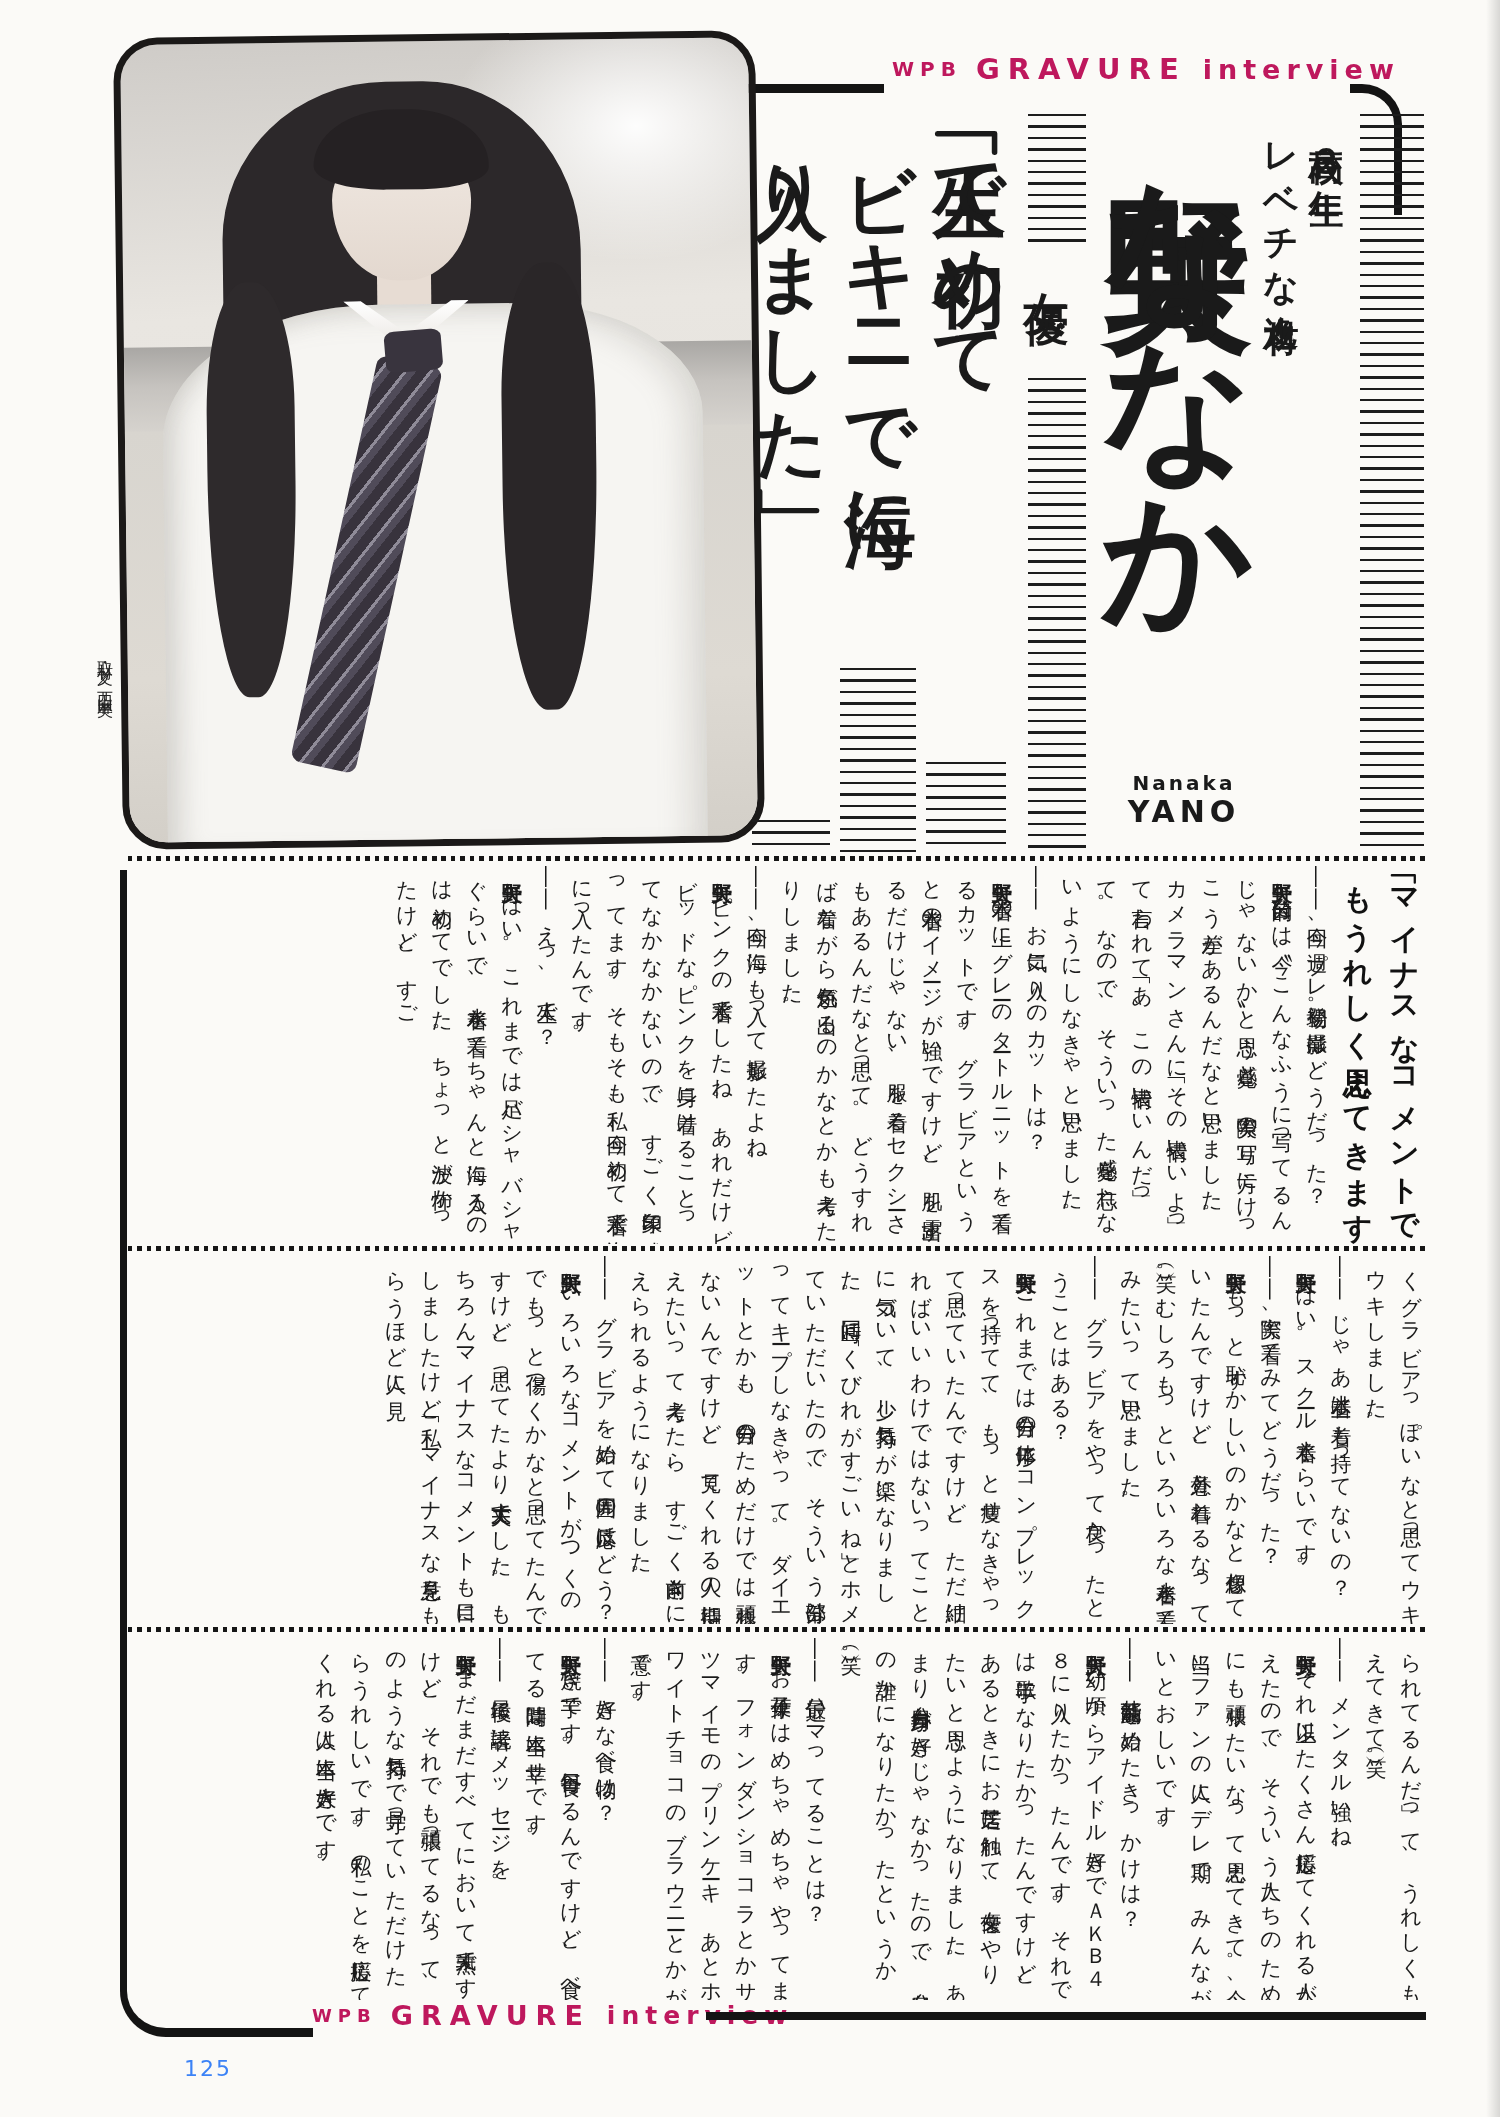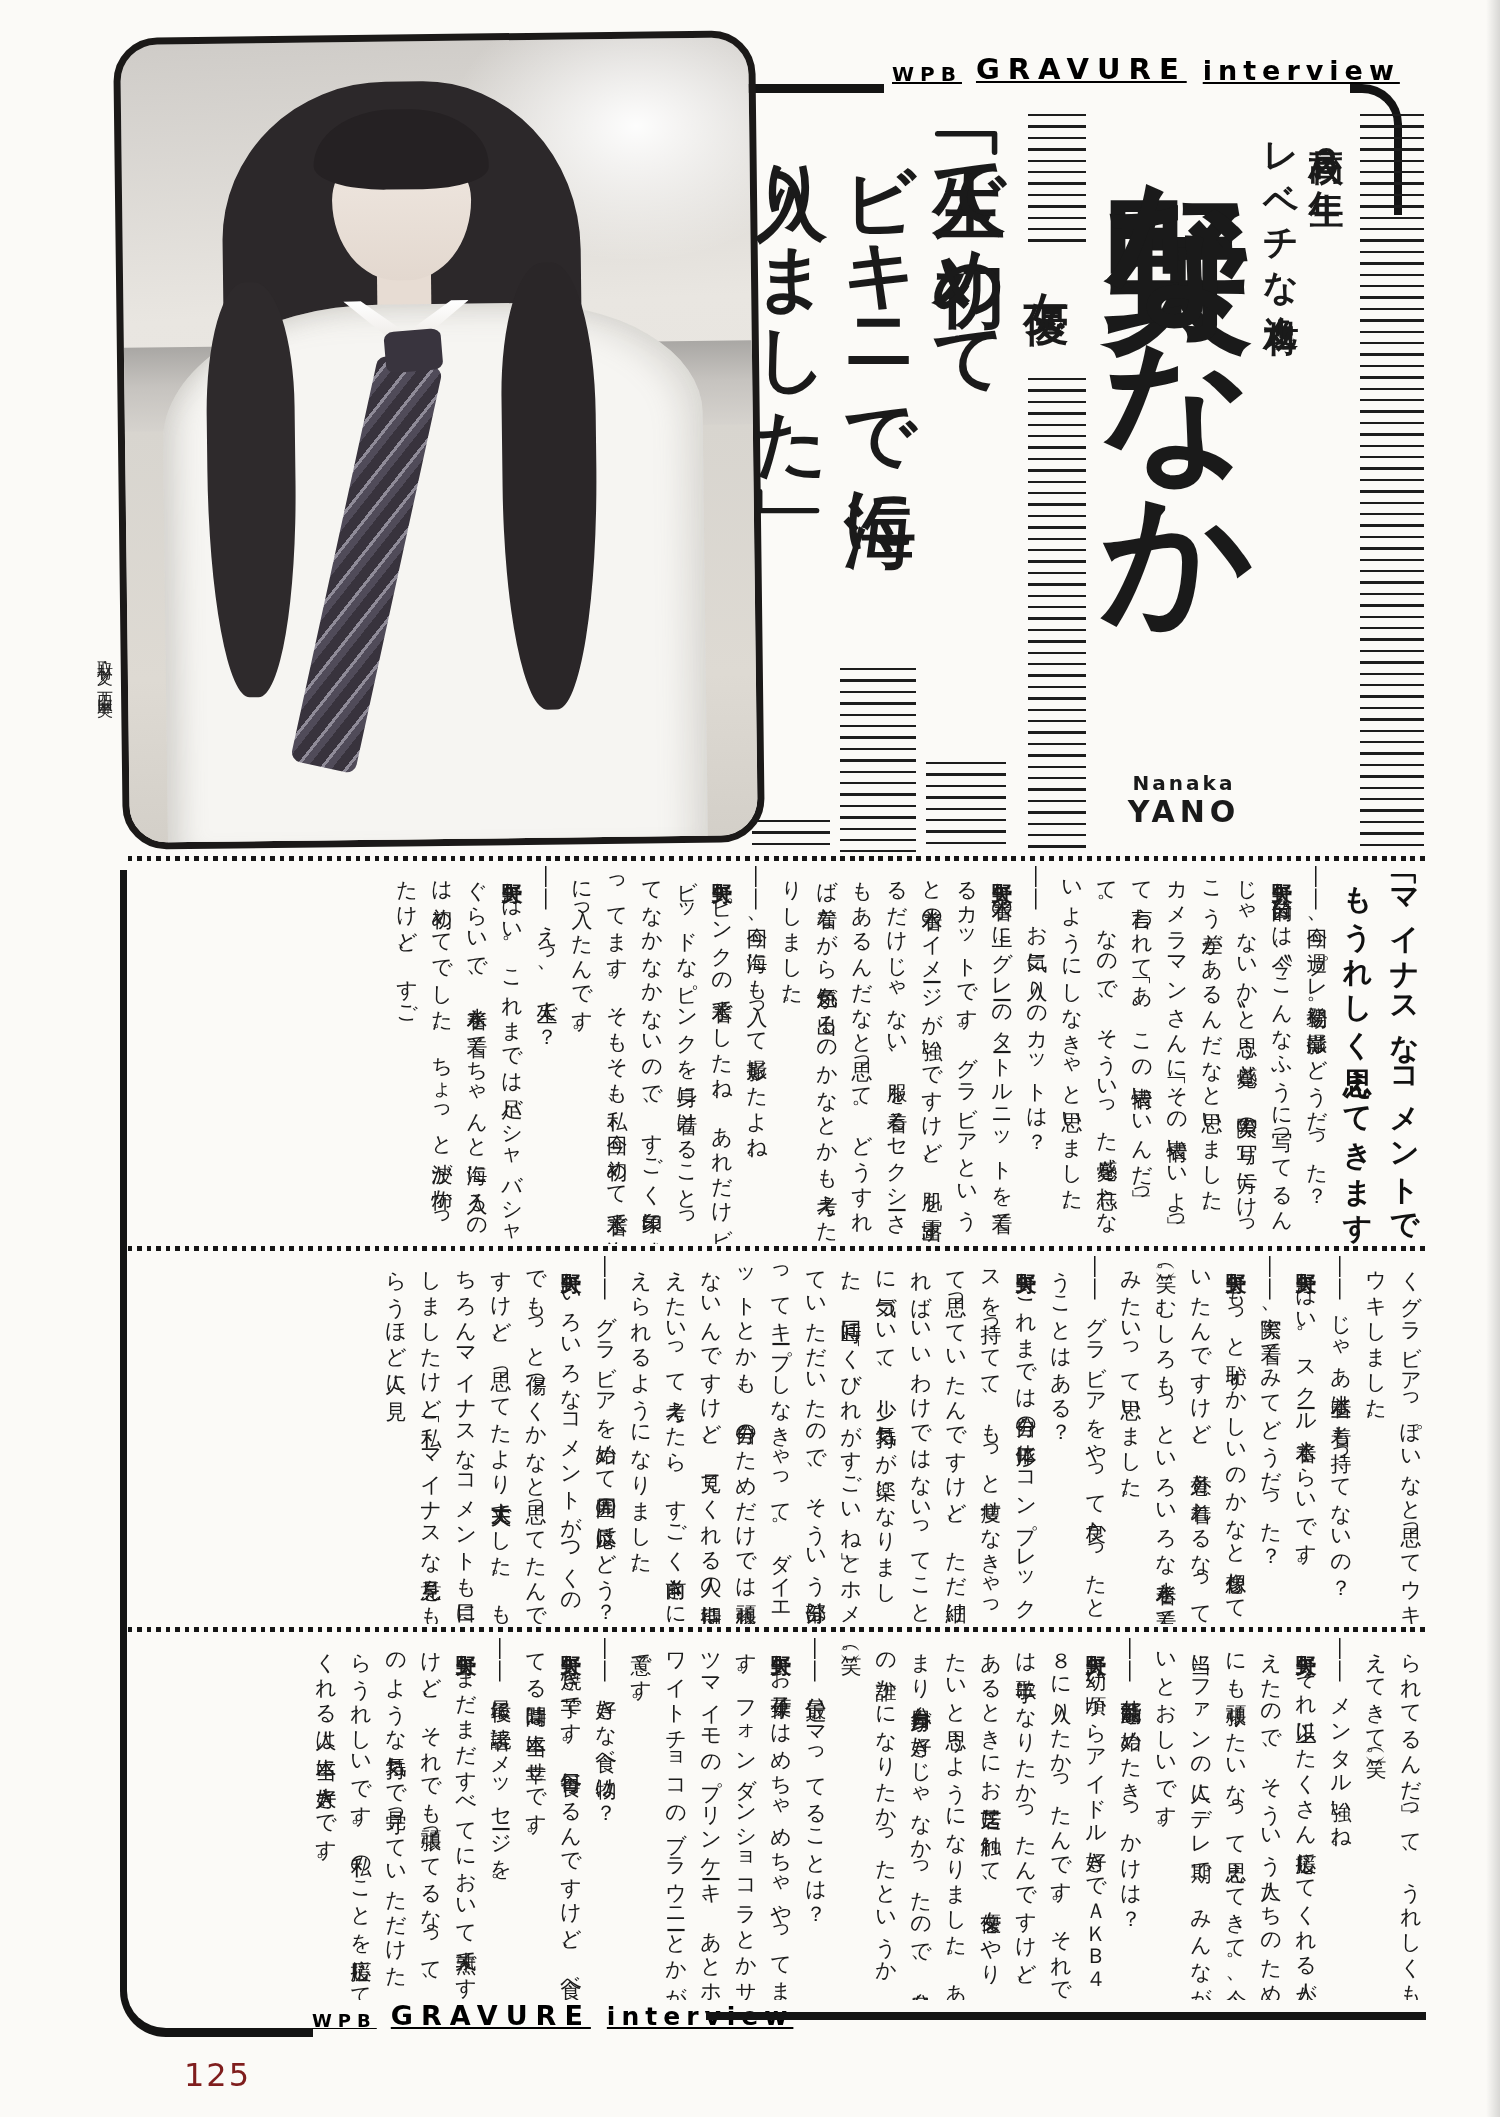--- a/index.html
+++ b/index.html
@@ -1,21 +1,21 @@
 <!DOCTYPE html>
 <html lang="ja"><head>
 <meta charset="utf-8">
 <style>
   html,body{margin:0;padding:0;background:#e8e8e6;}
   #page{position:relative;width:1500px;height:2117px;background:#fbfaf7;overflow:hidden;
         font-family:"DejaVu Sans","Liberation Sans",sans-serif;color:#1a1a1a;}
   .abs{position:absolute;}
   
   .rule{background:#141414;}
-  .logo{display:flex;align-items:flex-end;white-space:nowrap;color:#000000;text-decoration:underline;}
+  .logo{display:flex;align-items:center;white-space:nowrap;color:#be185d;}
   .logo .wpb{font-size:20px;font-weight:bold;letter-spacing:6px;}
   .logo .grav{font-size:29px;font-weight:bold;letter-spacing:8px;margin-left:14px;}
   .logo .itv{font-size:27px;font-weight:bold;letter-spacing:6px;margin-left:16px;}
   #header-hook{border-top:9px solid #141414;border-right:8px solid #141414;border-top-right-radius:40px;}
   #left-bracket{border-left:7px solid #141414;border-bottom:9px solid #141414;border-bottom-left-radius:46px;}
   
   .dotline{height:5px;background:repeating-linear-gradient(90deg,#161616 0 4.5px,transparent 4.5px 9.5px);}
   
   .hatch{background:repeating-linear-gradient(180deg,#1d1d1d 0 2.4px,transparent 2.4px 11.4px);}
   
@@ -51,21 +51,21 @@
   #ph-hairR{left:60%;top:28%;width:15%;height:56%;background:#2a2628;border-radius:45%/30% 34% 55% 50%;}
   
   #photo-credit{font-size:16px;letter-spacing:3px;color:#222;}
   
   .band{left:136px;width:1292px;writing-mode:vertical-rl;text-orientation:mixed;
         font-size:21px;line-height:35px;letter-spacing:1.6px;color:#1b1b1b;overflow:hidden;}
   .band p{margin:0;padding:0;}
   .band .hd{font-size:29px;font-weight:800;line-height:47px;letter-spacing:3px;color:#111;}
   .spk{font-weight:800;margin-inline-end:0.6em;}
   
-  #page-num{font-size:32px;letter-spacing:2px;color:#7f1d1d;}
+  #page-num{font-size:22px;letter-spacing:2px;color:#3b82f6;}
   #edge-shade{background:linear-gradient(90deg,rgba(0,0,0,0) 0,rgba(0,0,0,.14) 100%);}
 </style>
 </head>
 <body>
 
 <div id="page">
 
   <div class="abs rule" id="header-rule" style="left:552px;top:84px;width:332px;height:9px;"></div>
   <div class="abs logo" id="header-logo" style="left:892px;top:52px;">
     <span class="wpb">WPB</span>

